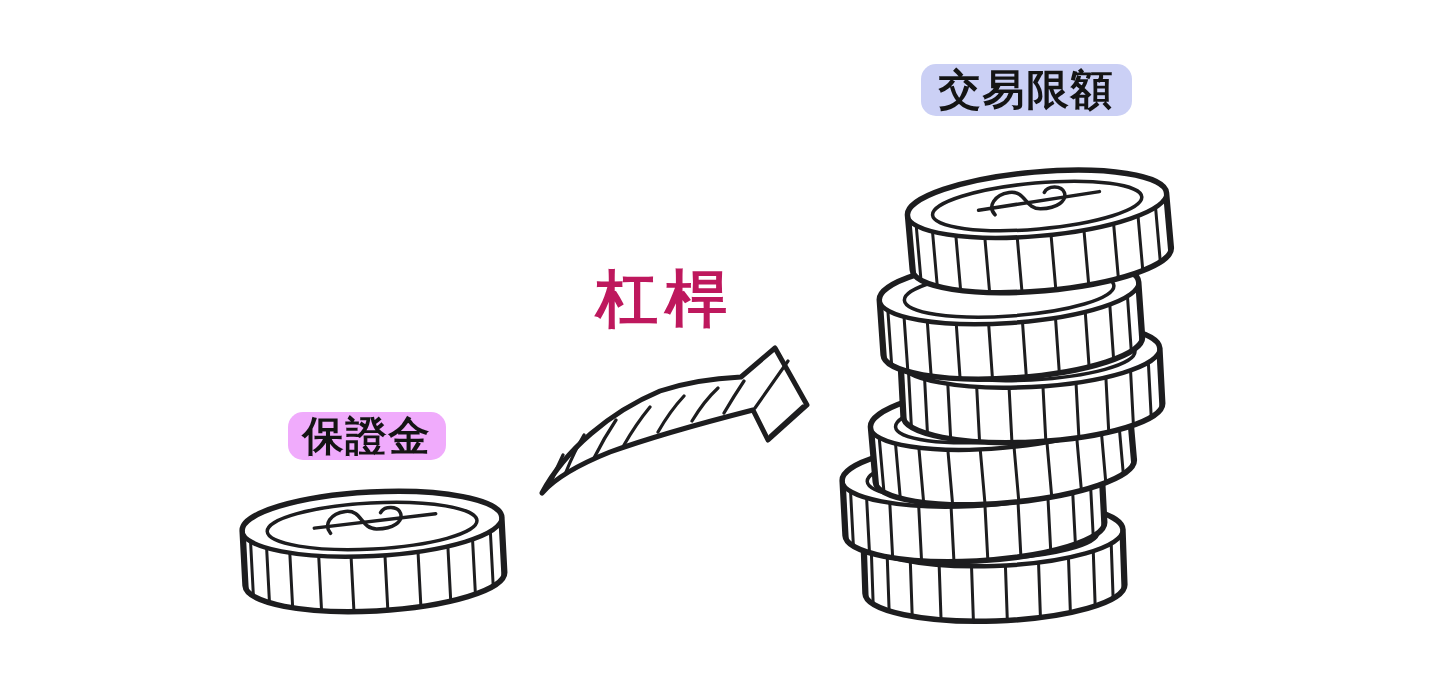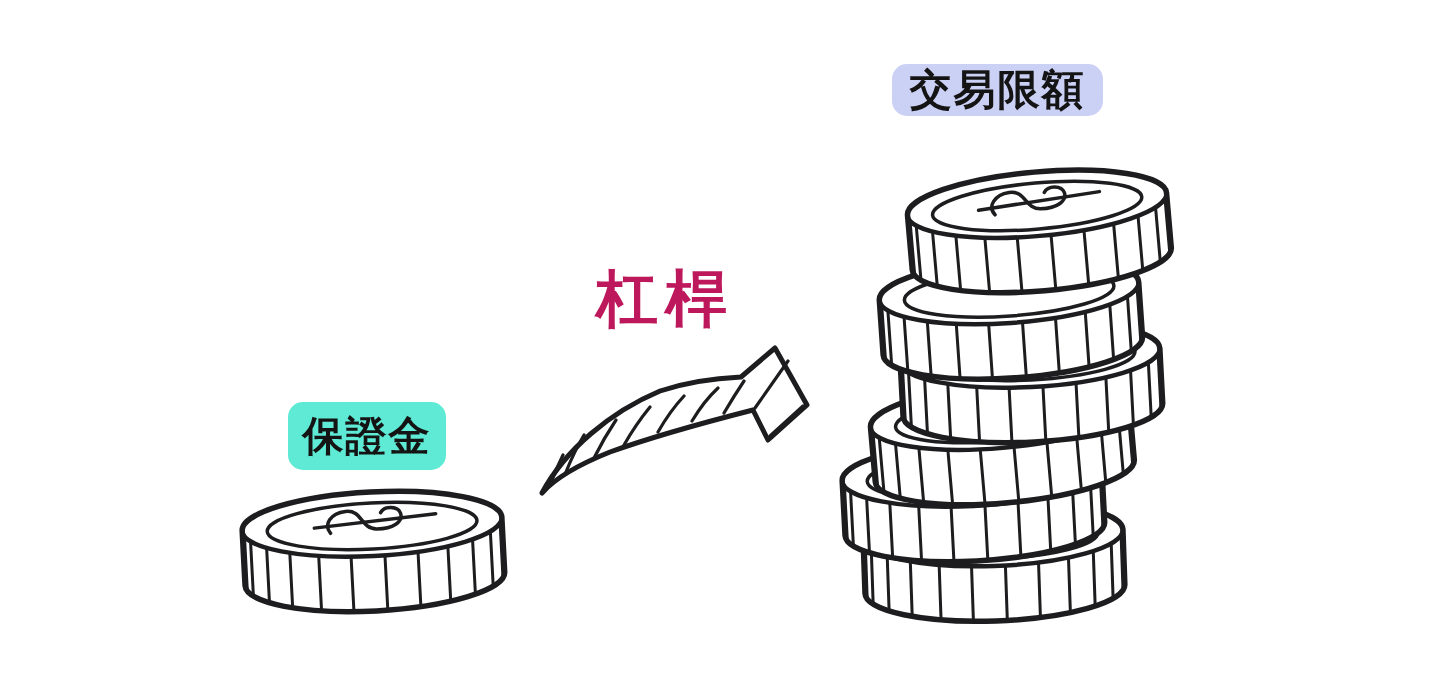--- a/index.html
+++ b/index.html
@@ -22,28 +22,28 @@
     display: flex;
     align-items: center;
     justify-content: center;
     font-weight: 700;
     line-height: 1;
     color: #141414;
     border-radius: 15px;
     white-space: nowrap;
   }
   .badge-margin {
-    left: 288px; top: 402px;
-    width: 158px; height: 68px;
-    background: #5eead4;
+    left: 288px; top: 412px;
+    width: 158px; height: 48px;
+    background: #f0abfc;
     font-size: 41px;
     letter-spacing: 2px;
   }
   .badge-limit {
-    left: 892px; top: 64px;
+    left: 921px; top: 64px;
     width: 211px; height: 52px;
     background: #cbd0f5;
     font-size: 42px;
     letter-spacing: 2px;
   }
   .leverage-text {
     position: absolute;
     left: 596px; top: 268px;
     font-size: 62px;
     font-weight: 800;

